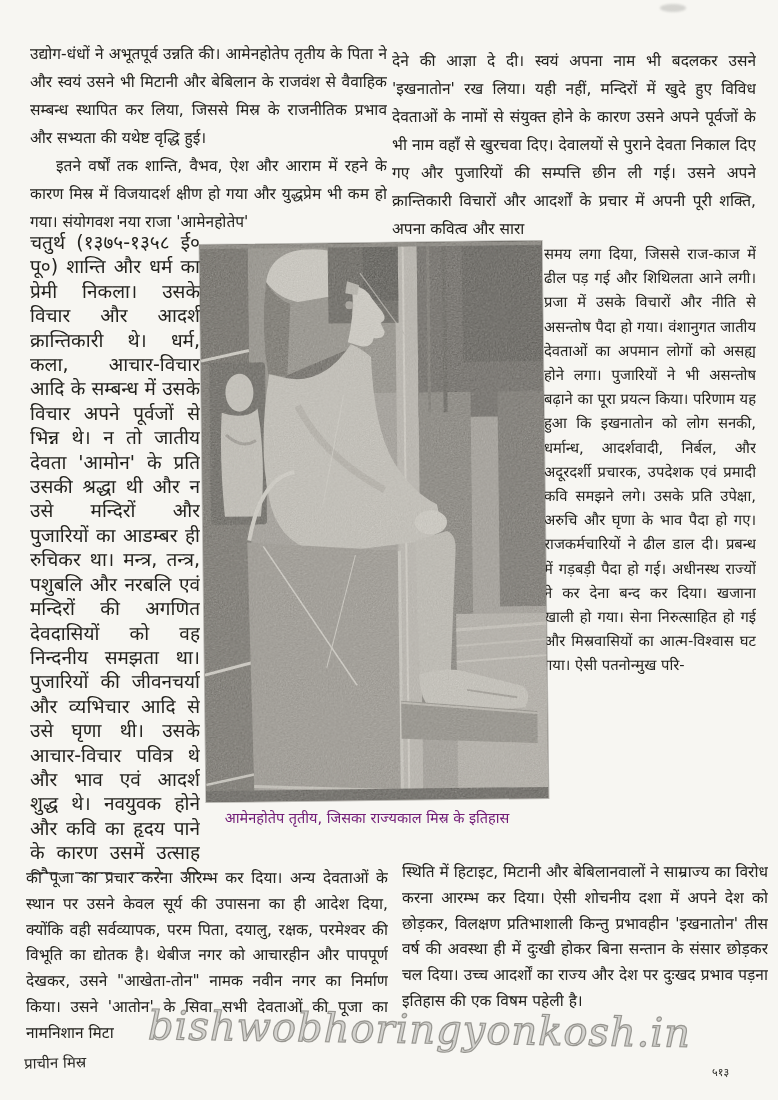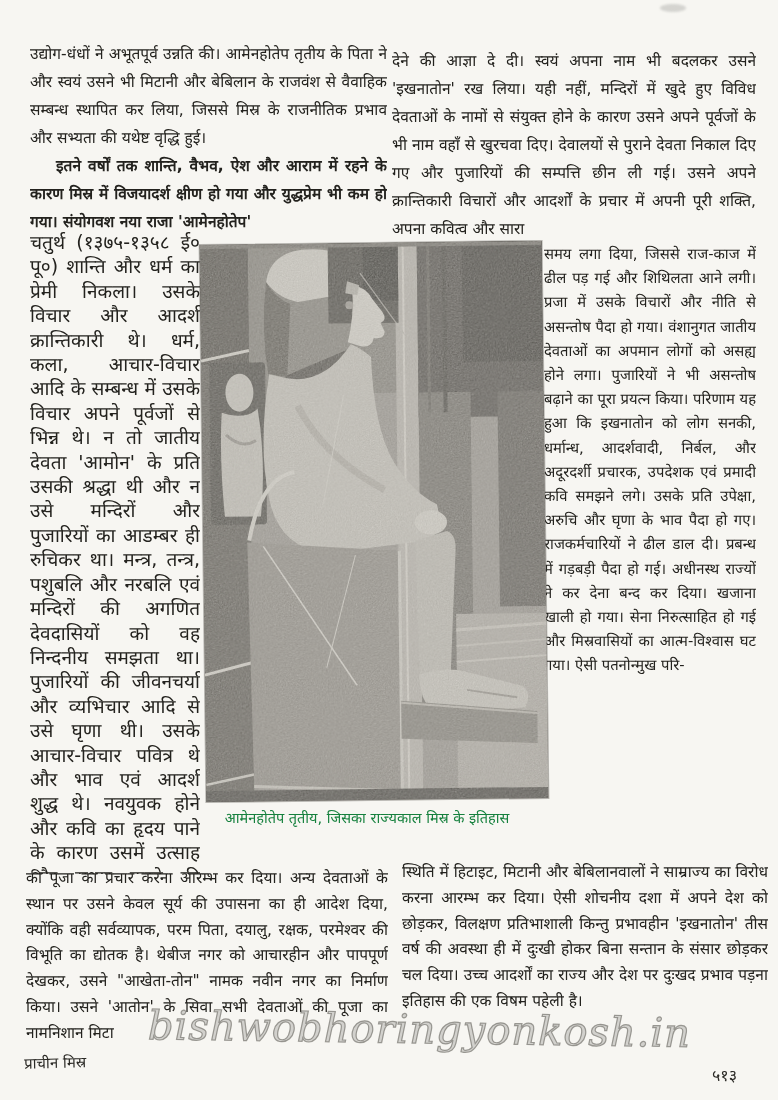--- a/index.html
+++ b/index.html
@@ -10,37 +10,37 @@
     color:#23221e;
   }
   .region{position:absolute;text-align:justify;overflow:hidden;}
   .region p{margin:0;}
   #r-top-left{left:30px;top:40px;width:357px;height:208px;font-size:15.5px;line-height:28px;}
   #r-top-right{left:392px;top:47px;width:364px;height:198px;font-size:15.5px;line-height:28px;}
   #r-mid-left{left:30px;top:230px;width:170px;height:644px;font-size:19px;line-height:24.4px;}
   #r-mid-right{left:544px;top:242px;width:212px;height:634px;font-size:14.8px;line-height:24.2px;}
   #r-bottom-left{left:26px;top:866px;width:362px;height:180px;font-size:15.5px;line-height:25.8px;}
   #r-bottom-right{left:402px;top:860px;width:366px;height:186px;font-size:15.5px;line-height:25.8px;}
-  .para2{text-indent:26px;font-weight:bold;}
+  .para2{text-indent:26px;}
   .figure{
     position:absolute;left:203px;top:243px;width:342px;height:557px;
     transform:rotate(-0.7deg);outline:1px solid rgba(60,58,52,.35);
     background:#94908a;
   }
   .figure svg{display:block;width:100%;height:100%;}
   .caption{
     position:absolute;left:183px;top:806px;width:368px;
-    text-align:center;font-size:14.5px;line-height:24px;color:#15803d;
+    text-align:center;font-size:14.5px;line-height:24px;color:#701a75;
   }
   .footer-title{
     position:absolute;left:24px;top:1052px;font-size:15px;
     transform:rotate(-1.2deg);color:#2a2925;
   }
   .page-number{
-    position:absolute;left:712px;top:1064px;font-size:16px;color:#2a2925;
+    position:absolute;left:712px;top:1064px;font-size:11px;color:#2a2925;
   }
   .watermark{
     position:absolute;left:148px;top:1006px;width:540px;
     font-size:40px;font-style:italic;letter-spacing:1px;white-space:nowrap;
     transform:rotate(0.8deg);
     color:rgba(125,124,118,0.30);
     -webkit-text-stroke:1.2px rgba(110,109,103,0.65);
     font-family:"DejaVu Serif","Liberation Serif",serif;
   }
   .smudge{

